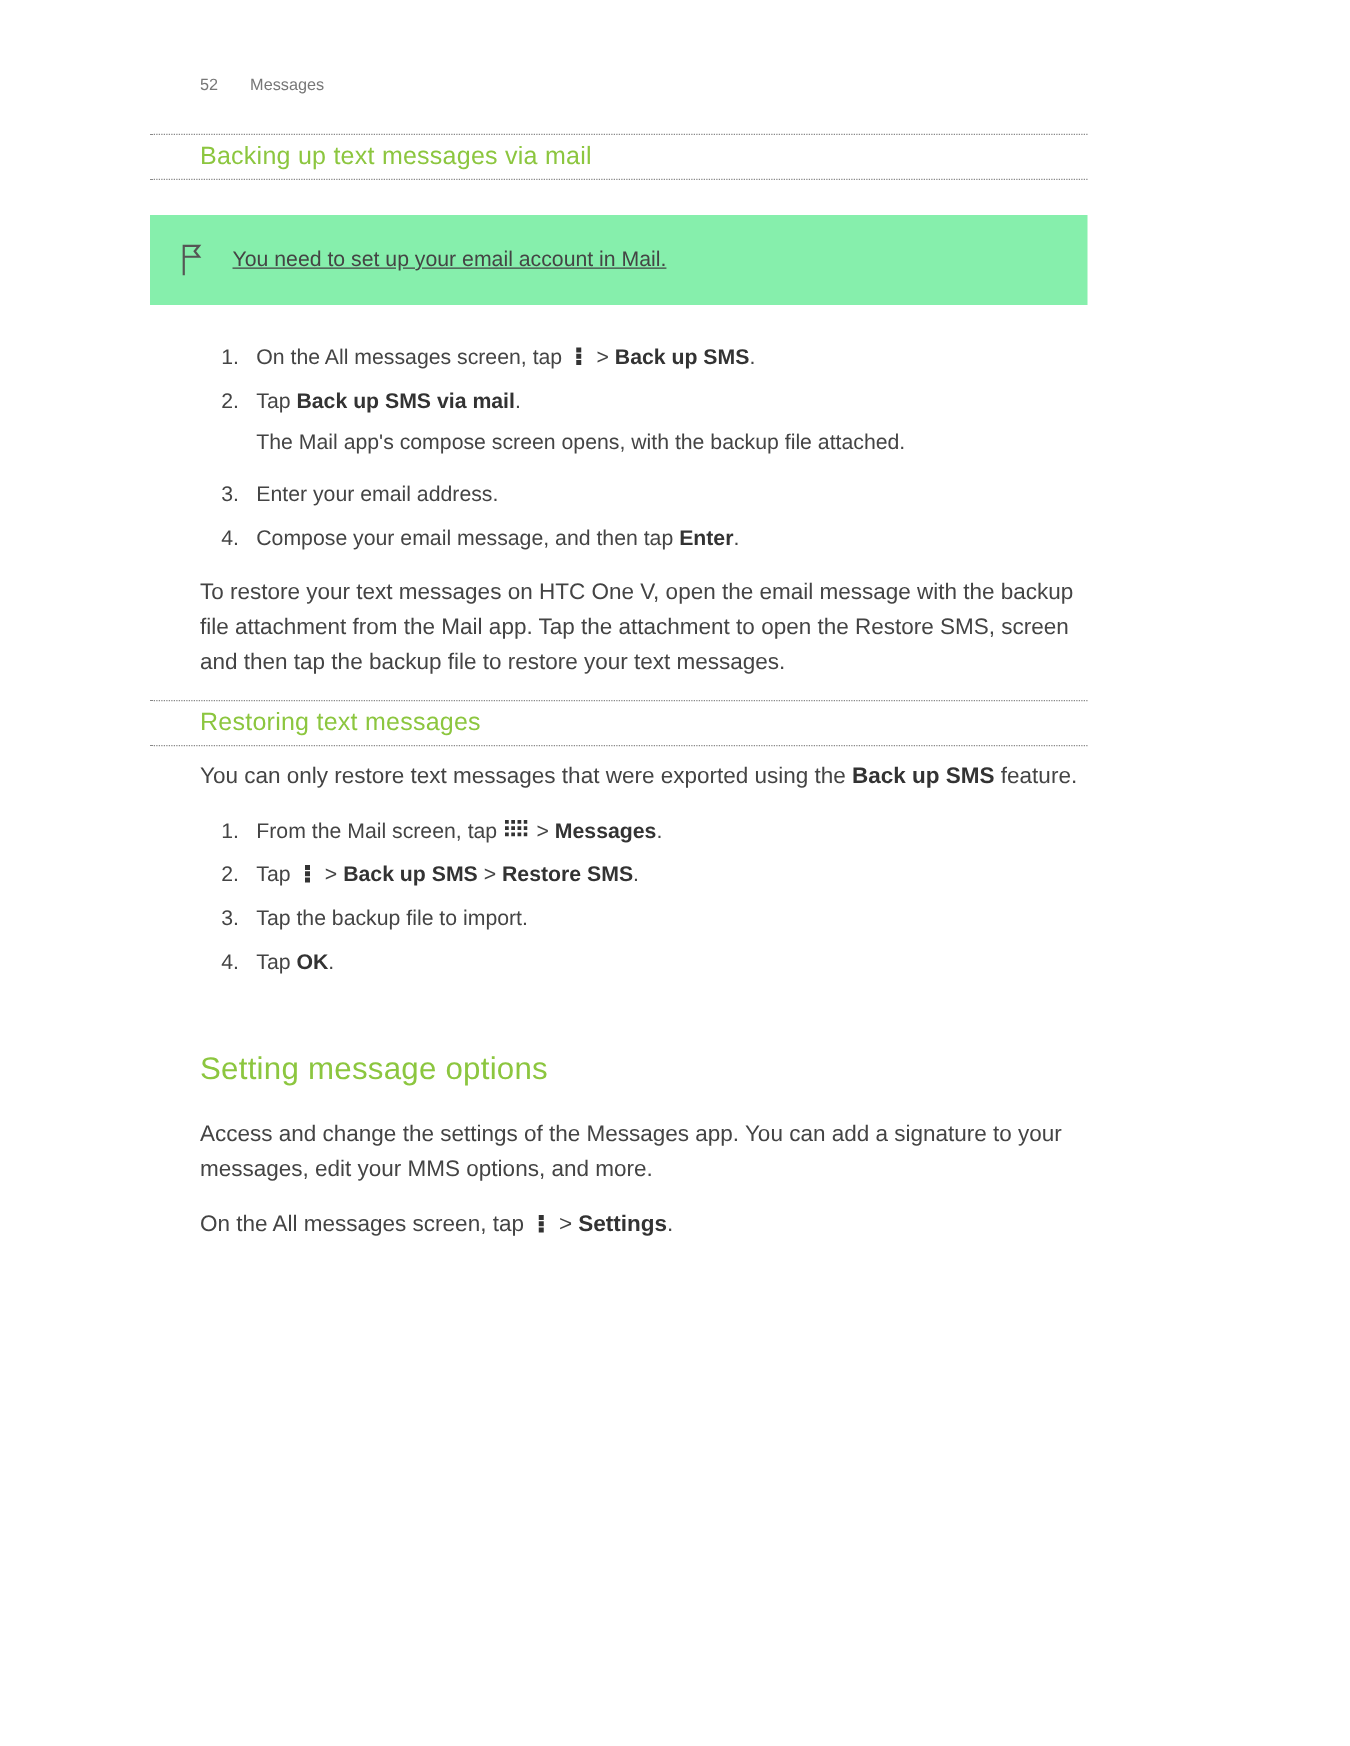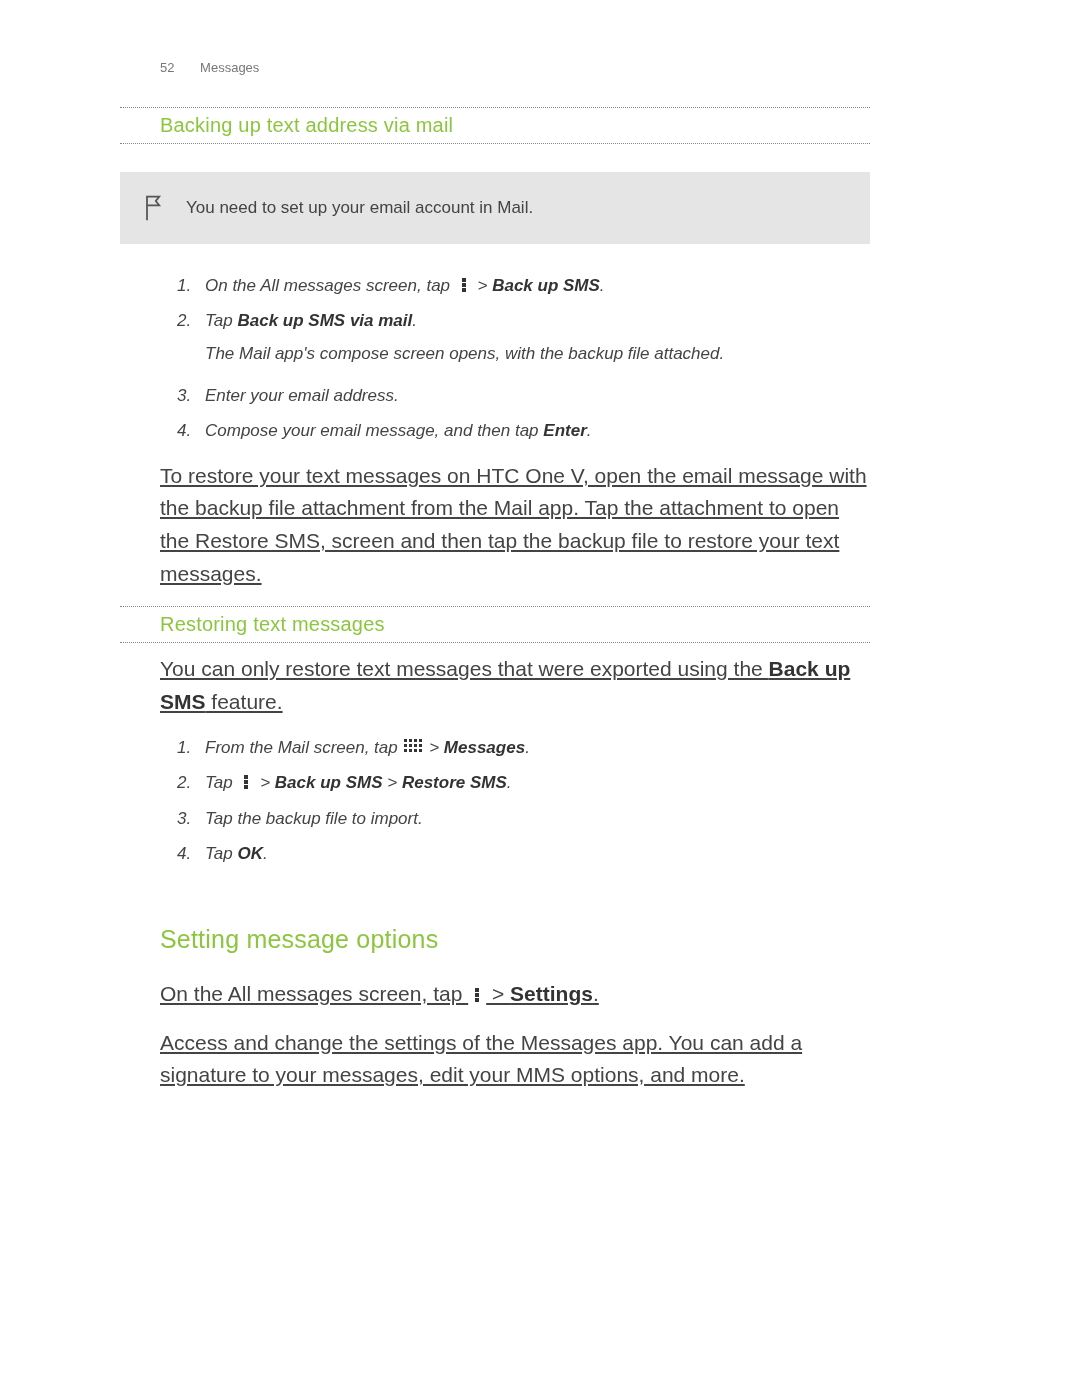--- a/index.html
+++ b/index.html
@@ -32,25 +32,26 @@
       font-size: 20px;
       font-weight: 400;
       padding: 6px 0 6px 40px;
       letter-spacing: 0.2px;
     }
     .section-title.bordered {
       border-top: 1px dotted #888;
       border-bottom: 1px dotted #888;
     }
     .note-block {
-      background: #e5e5e5;
+      background: #86efac;
       display: flex;
       align-items: center;
       padding: 22px 24px 22px 16px;
       margin: 28px 0 28px 0;
+      text-decoration: underline;
     }
     .note-block .flag-icon {
       flex: 0 0 36px;
       display: flex;
       align-items: center;
       justify-content: center;
       margin-right: 14px;
     }
     .note-block .flag-icon svg {
       width: 22px;
@@ -61,21 +62,20 @@
     }
     .note-text {
       font-size: 17px;
       color: #444;
     }
     ol.steps {
       list-style: none;
       counter-reset: step;
       padding-left: 85px;
       margin: 6px 0 16px 0;
-      font-style: italic;
     }
     ol.steps > li {
       counter-increment: step;
       position: relative;
       font-size: 17px;
       line-height: 1.6;
       margin-bottom: 8px;
       padding-left: 0;
     }
     ol.steps > li::before {
@@ -83,26 +83,25 @@
       position: absolute;
       left: -28px;
       top: 0;
       color: #444;
     }
     .sub-text {
       margin-top: 6px;
       margin-bottom: 14px;
     }
     .body-text {
-      font-size: 21px;
+      font-size: 18px;
       line-height: 1.55;
       padding-left: 40px;
       margin: 10px 0 16px 0;
       color: #444;
-      text-decoration: underline;
     }
     .bold { font-weight: 600; color: #333; }
     .h1-green {
       color: #8cc63f;
       font-size: 25px;
       font-weight: 400;
       padding-left: 40px;
       margin: 58px 0 24px 0;
       letter-spacing: 0.2px;
     }
@@ -128,21 +127,21 @@
 </head>
 <body>
 
 <div class="page">
 
   <div class="header-line">
     <span class="page-num">52</span>
     <span>Messages</span>
   </div>
 
-  <h3 class="section-title bordered">Backing up text address via mail</h3>
+  <h3 class="section-title bordered">Backing up text messages via mail</h3>
 
   <div class="note-block">
     <span class="flag-icon">
       <svg viewBox="0 0 24 32">
           <path d="M4 2 v28 M4 3 h14 l-4 5 l4 5 h-14"></path>
         </svg>
     </span>
     <span class="note-text">You need to set up your email account in Mail.</span>
   </div>
 
@@ -197,23 +196,23 @@
           </svg></span><span> &gt; </span><span class="bold">Back up SMS</span><span> &gt; </span><span class="bold">Restore SMS</span><span>.</span>
     </li>
     <li>Tap the backup file to import.</li>
     <li>
       <span>Tap </span><span class="bold">OK</span><span>.</span>
     </li>
   </ol>
 
   <h1 class="h1-green">Setting message options</h1>
 
+  <p class="body-text">Access and change the settings of the Messages app. You can add a signature to your messages, edit your MMS options, and more.</p>
+
   <p class="body-text">
     <span>On the All messages screen, tap </span><span class="inline-icon menu-dots"><svg viewBox="0 0 6 16">
           <rect x="1" y="1" width="4" height="4"></rect>
           <rect x="1" y="6" width="4" height="4"></rect>
           <rect x="1" y="11" width="4" height="4"></rect>
         </svg></span><span> &gt; </span><span class="bold">Settings</span><span>.</span>
   </p>
 
-  <p class="body-text">Access and change the settings of the Messages app. You can add a signature to your messages, edit your MMS options, and more.</p>
-
 </div>
 
 </body></html>

